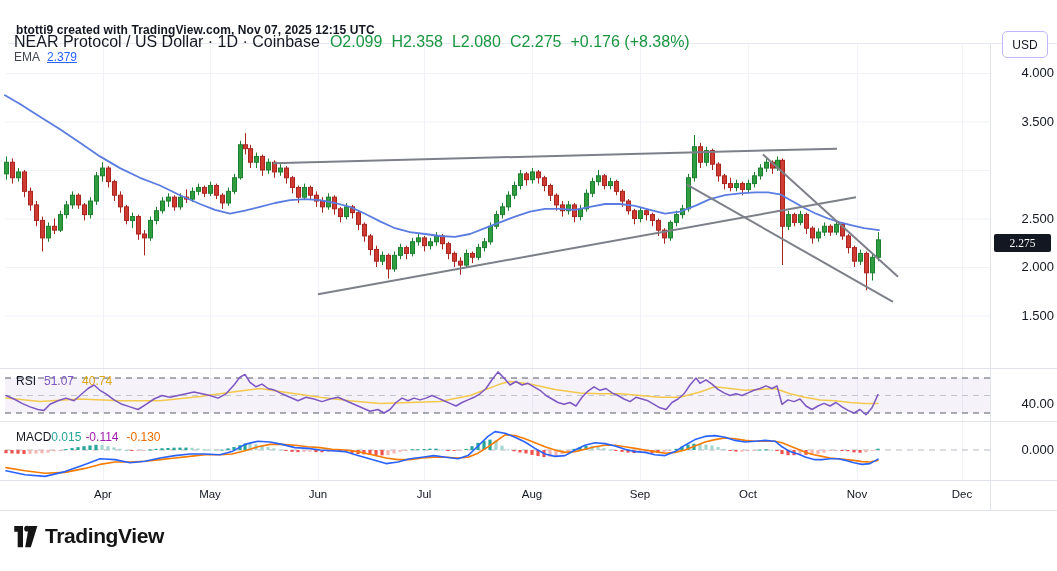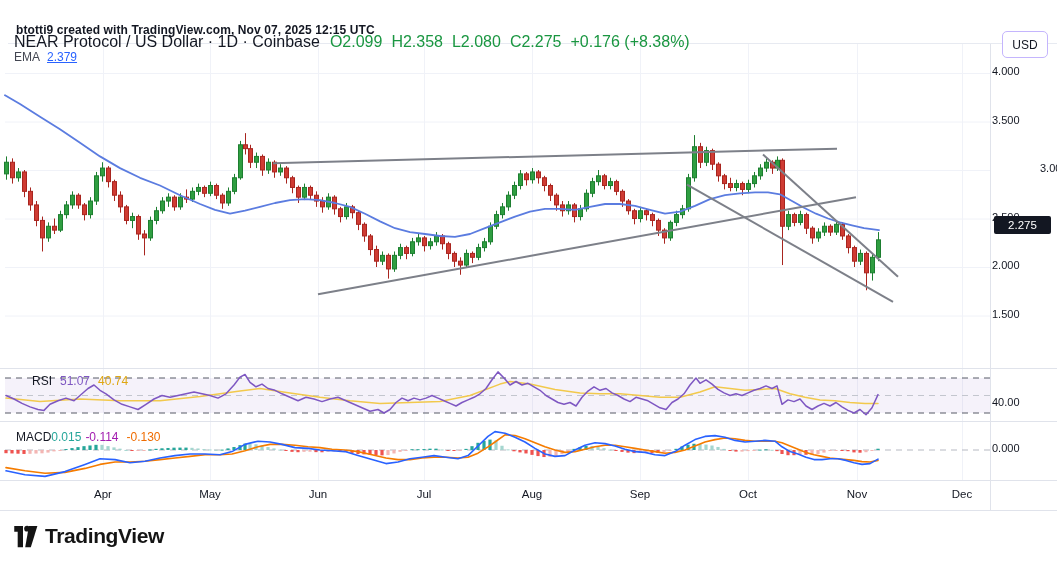--- a/index.html
+++ b/index.html
@@ -8,33 +8,33 @@
   #chart-svg{position:absolute;left:0;top:0;}
   .attribution{position:absolute;left:0;top:16px;width:1057px;height:27px;background:#fff;
                border-bottom:1px solid #e7eaf1;display:flex;align-items:center;margin-left:8px;}
   .attribution span{margin-left:8px;font-size:12px;font-weight:700;letter-spacing:.1px;}
   .legend-main{position:absolute;left:14px;top:33px;font-size:16px;white-space:nowrap;}
   .legend-main .sym{color:#131722;margin-right:10px;}
   .legend-main .g{color:#1a9641;margin-right:9px;}
   .legend-ema{position:absolute;left:14px;top:50px;font-size:12px;}
   .legend-ema .lbl{color:#434651;margin-right:7px;}
   .legend-ema .v{color:#2962ff;text-decoration:underline;}
-  .legend-rsi{position:absolute;left:32px;top:374px;font-size:12px;}
+  .legend-rsi{position:absolute;left:16px;top:374px;font-size:12px;}
   .legend-rsi .lbl{color:#131722;margin-right:8px;}
   .legend-rsi .v1{color:#7e57c2;margin-right:8px;}
   .legend-rsi .v2{color:#dfa712;}
   .legend-macd{position:absolute;left:16px;top:430px;font-size:12px;}
   .legend-macd .lbl{color:#131722;margin-right:0;}
   .legend-macd .v1{color:#26a69a;margin-right:4px;}
   .legend-macd .v2{color:#a21caf;margin-right:8px;}
   .legend-macd .v3{color:#ef6c00;}
   .usd-btn{position:absolute;left:1002px;top:31px;width:44px;height:25px;border:1px solid #c4b5fd;
            border-radius:5px;display:flex;align-items:center;justify-content:center;
            font-size:12px;color:#131722;background:#fff;cursor:pointer;}
-  .tick{position:absolute;left:992px;width:62px;text-align:left;font-size:11px;color:#131722;}
+  .tick{position:absolute;left:992px;width:62px;text-align:right;font-size:13px;color:#131722;}
   .price-badge{position:absolute;left:994px;width:57px;height:18px;background:#131722;color:#fff;
                font-size:11.5px;border-radius:2px;display:flex;align-items:center;justify-content:center;}
   .month{position:absolute;top:488px;width:50px;text-align:center;font-size:11.5px;color:#131722;}
   .footer{position:absolute;left:13px;top:524px;display:flex;align-items:center;gap:7px;}
   .footer .word{font-size:21px;font-weight:800;color:#141414;letter-spacing:-.4px;}
 </style>
 </head>
 <body>
 
 <div class="page">
@@ -540,21 +540,21 @@
   <div class="usd-btn">USD</div>
 
   <div id="price-scale">
       <div class="tick" style="top: 65px;">4.000</div>
       <div class="tick" style="top: 113.5px;">3.500</div>
       <div class="tick" style="top: 162px; padding-left: 48px;">3.000</div>
       <div class="tick" style="top: 210.5px;">2.500</div>
       <div class="tick" style="top: 259px;">2.000</div>
       <div class="tick" style="top: 307.5px;">1.500</div>
     </div>
-  <div class="price-badge" id="price-badge" style="top: 216px;">2.275</div>
+  <div class="price-badge" id="price-badge" style="top: 234px; font-family: Liberation Serif, serif;">2.275</div>
   <div class="tick" id="rsi-tick" style="top: 396.25px;">40.00</div>
   <div class="tick" id="macd-tick" style="top: 442px;">0.000</div>
   <div id="time-scale">
       <div class="month" style="left: 78px;">Apr</div>
       <div class="month" style="left: 185px;">May</div>
       <div class="month" style="left: 293px;">Jun</div>
       <div class="month" style="left: 399px;">Jul</div>
       <div class="month" style="left: 507px;">Aug</div>
       <div class="month" style="left: 615px;">Sep</div>
       <div class="month" style="left: 723px;">Oct</div>

